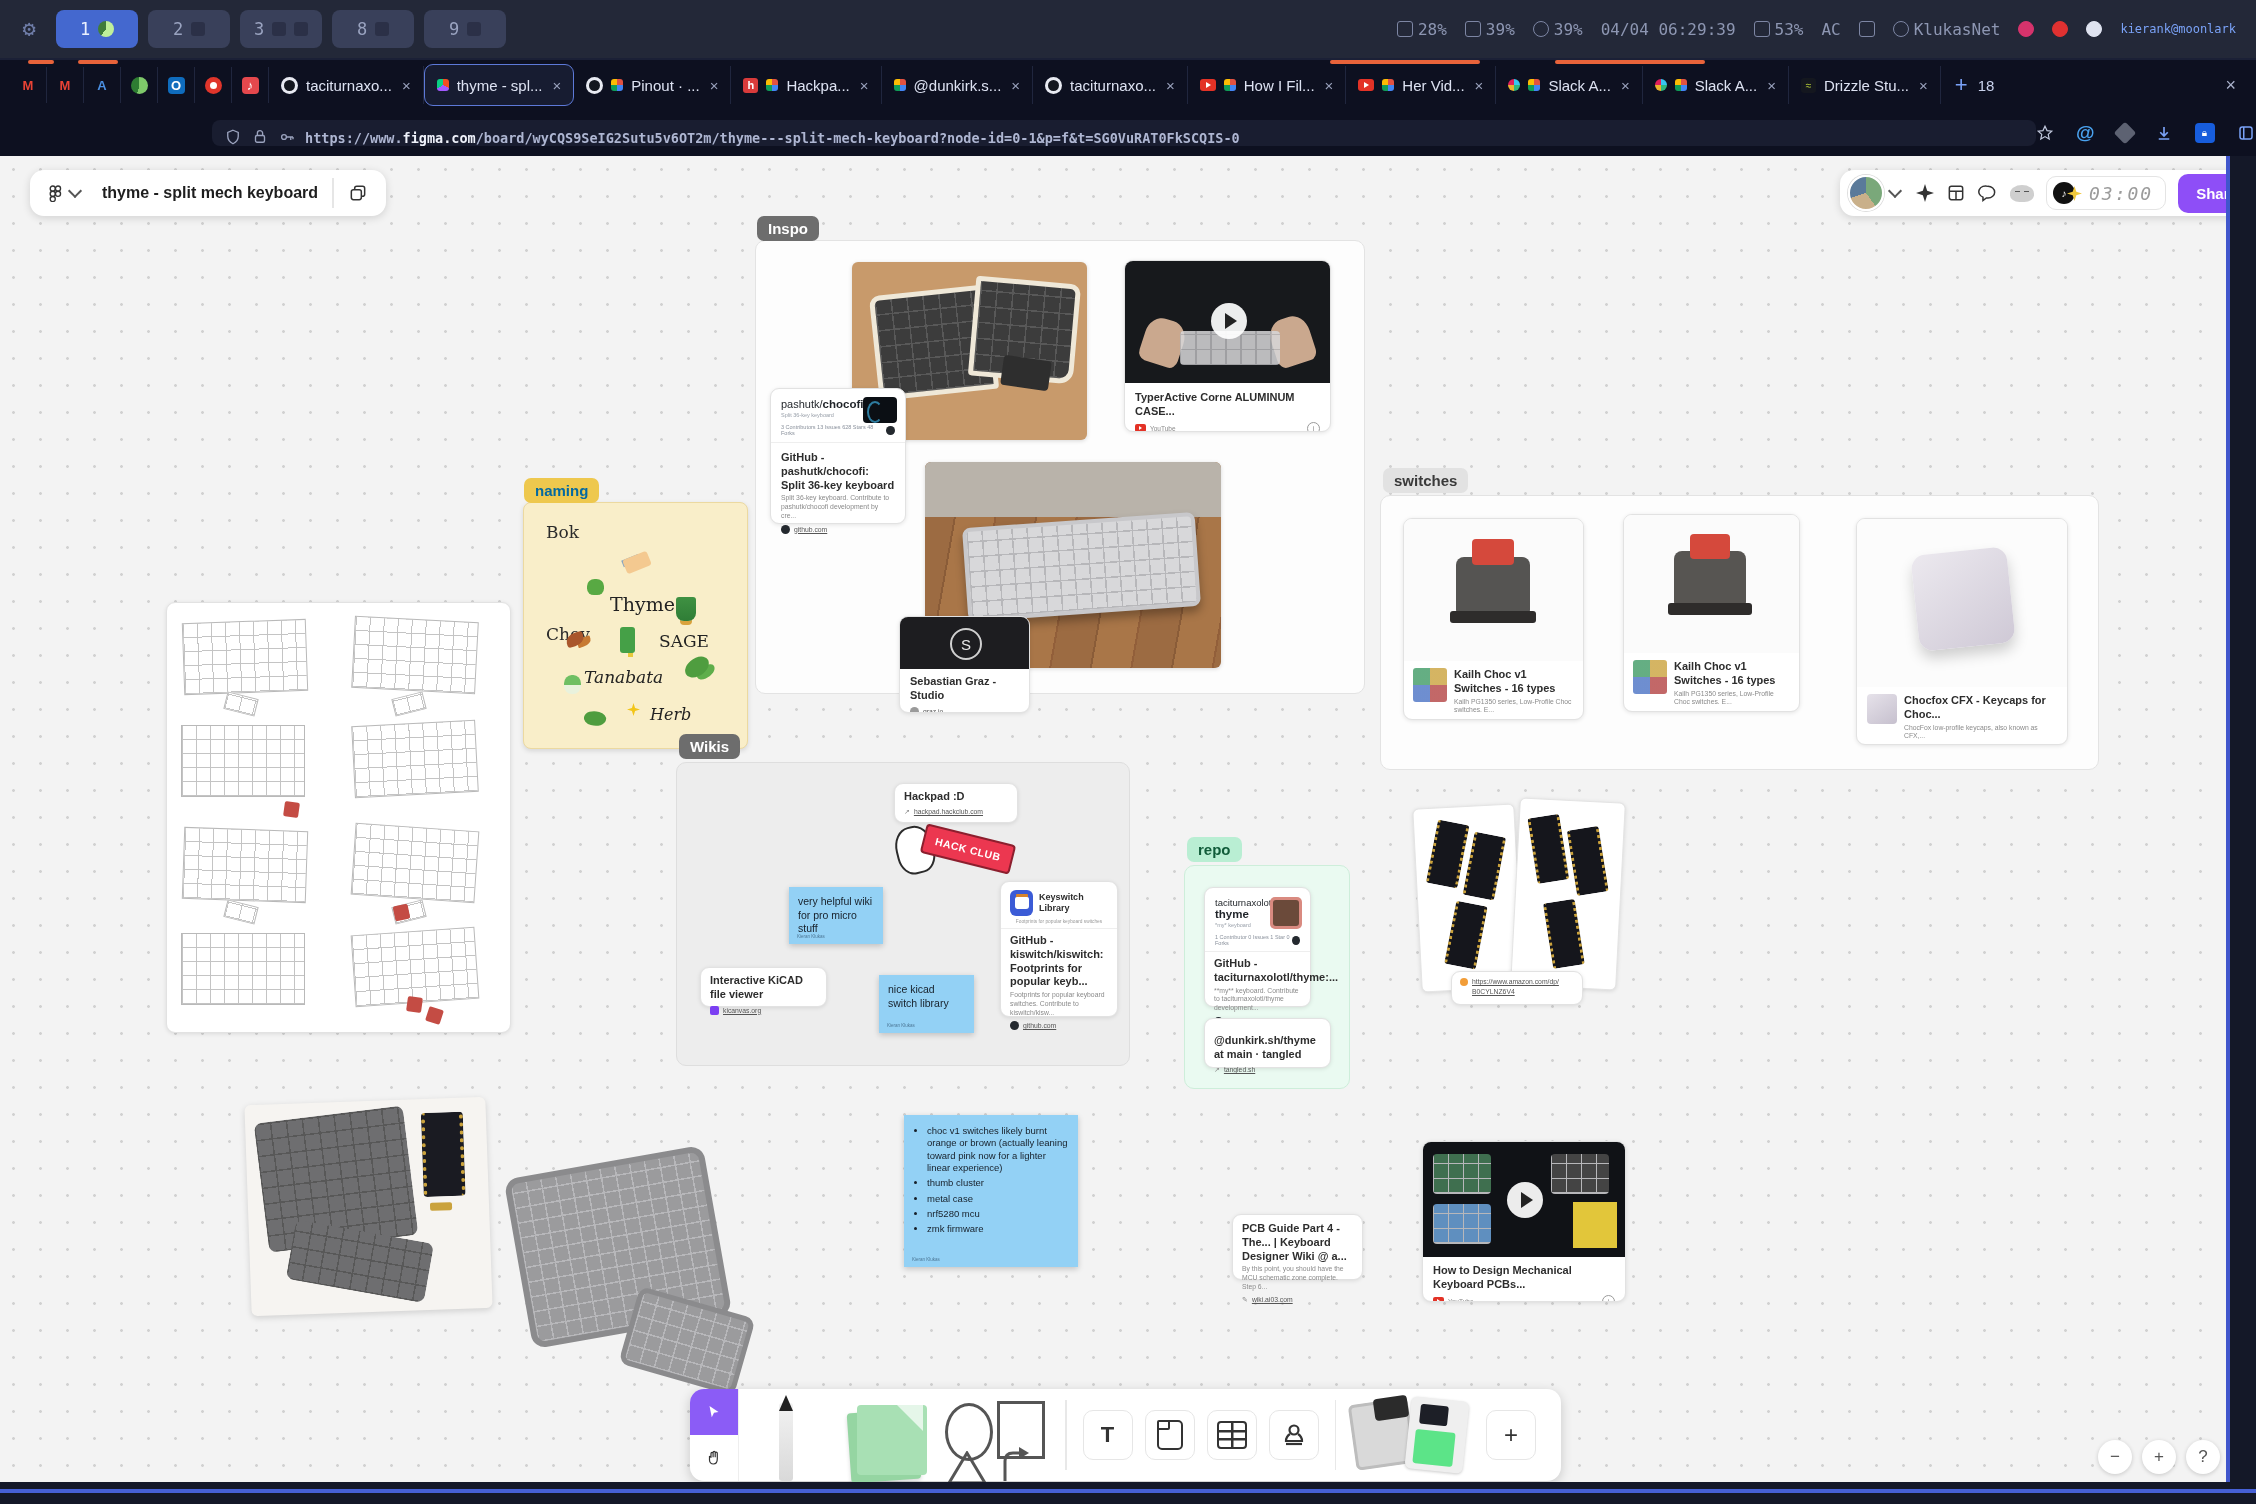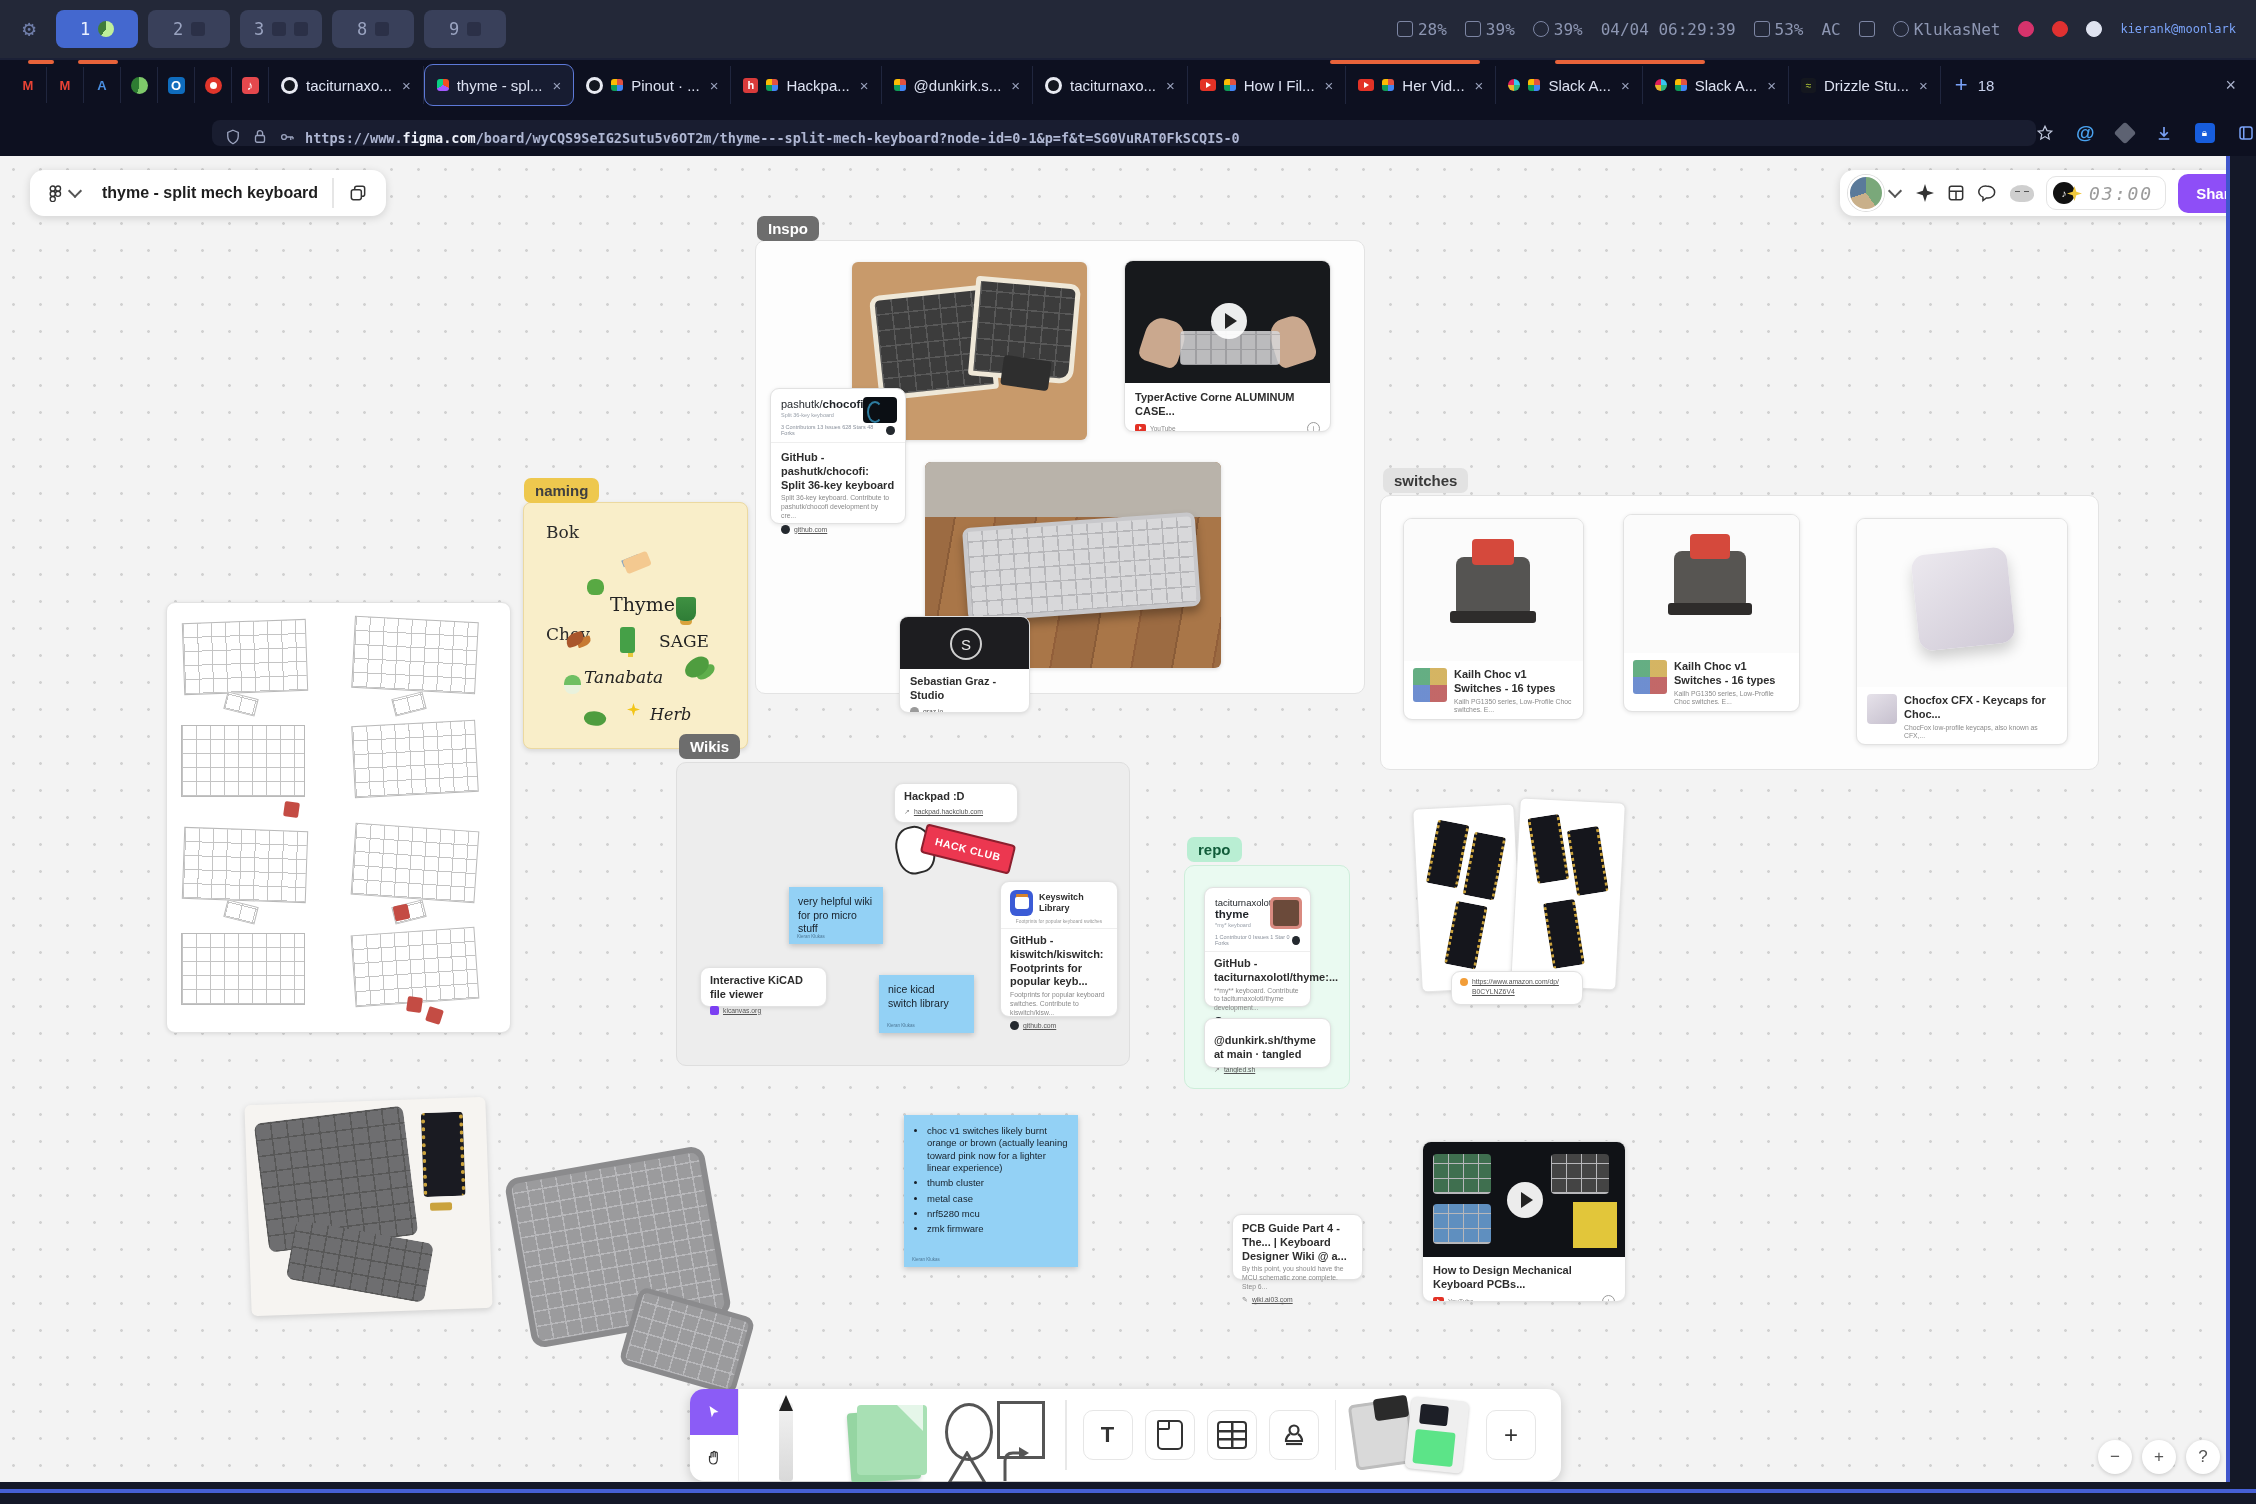--- a/index.html
+++ b/index.html
@@ -57,21 +57,21 @@
   
   .fj-pill{position:absolute;background:#fff;border-radius:14px;box-shadow:0 2px 8px rgba(0,0,0,.14);display:flex;align-items:center;}
   .fj-title{font-weight:bold;font-size:16px;color:#1e1e1e;}
   .chev{width:8px;height:8px;border-right:2px solid #555;border-bottom:2px solid #555;transform:rotate(45deg);margin:-4px 4px 0 6px;}
   .share{background:#8e4ef7;color:#fff;font-size:15px;border-radius:10px;padding:11px 18px;font-weight:bold;}
   .timerbox{border:1.5px solid #e4e4e4;border-radius:10px;display:flex;align-items:center;gap:6px;padding:4px 12px 4px 6px;}
   .timer{font-family:"DejaVu Sans Mono",monospace;font-style:italic;font-size:18px;color:#9b9b9b;letter-spacing:2px;}
   
   .sec{position:absolute;background:#fdfdfd;border:1.5px solid #e3e3e3;border-radius:10px;}
   .seclabel{position:absolute;background:#6d6d6d;color:#fff;font-weight:bold;font-size:15px;padding:4px 11px;border-radius:7px;z-index:4;}
-  .seclabel.yellow{background:#eec84e;color:#404040;}
+  .seclabel.yellow{background:#eec84e;color:#0369a1;}
   .seclabel.mint{background:#b9eed3;color:#115c3a;}
   .seclabel.light{background:#e2e2e2;color:#3a3a3a;}
   .sec.mint{background:#eafaf1;border-color:#cdeeda;}
   .sec.gray{background:#ededed;border-color:#dedede;}
   
   .card{position:absolute;background:#fff;border:1px solid #e2e2e2;border-radius:9px;box-shadow:0 1px 4px rgba(0,0,0,.10);box-sizing:border-box;}
   .ghhead{padding:9px 10px 2px;font-size:11px;color:#1f2328;}
   .ghhead b{font-size:11.5px;}
   .ghsub{padding:0 10px;font-size:5.5px;color:#99a0aa;}
   .ghstats{padding:6px 10px 0;font-size:5.5px;color:#8a919c;display:flex;justify-content:space-between;align-items:center;}

